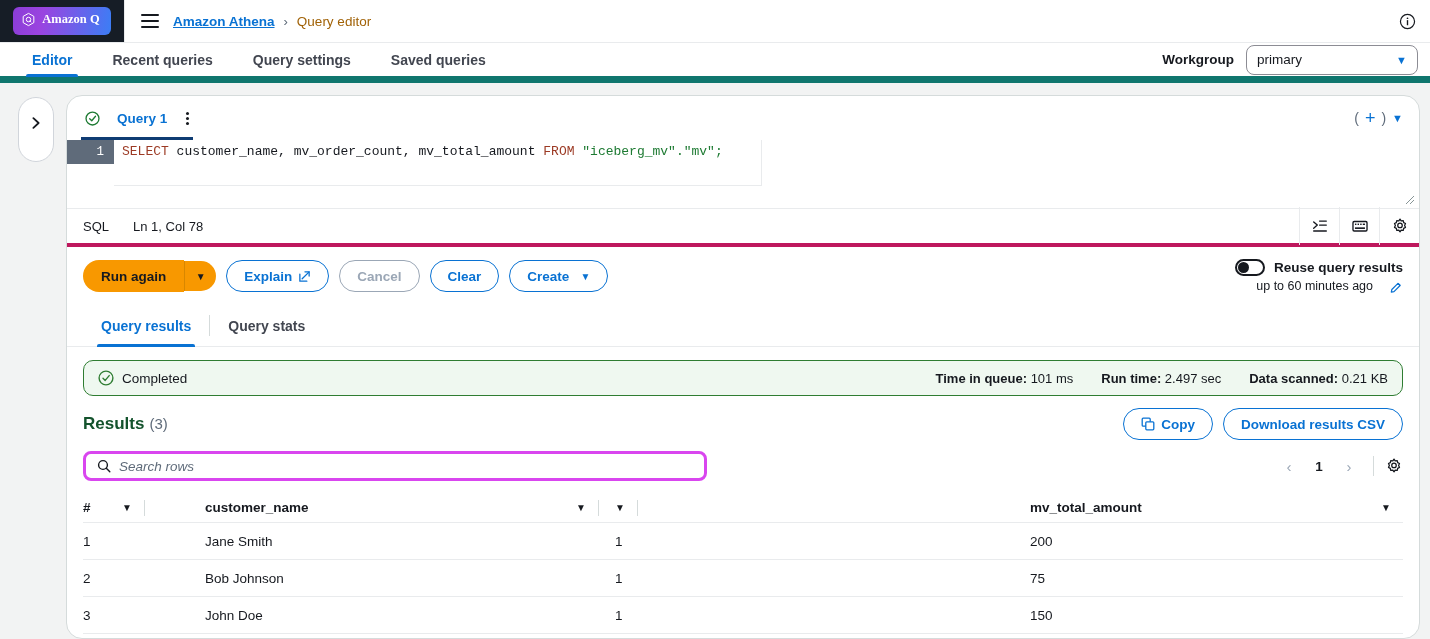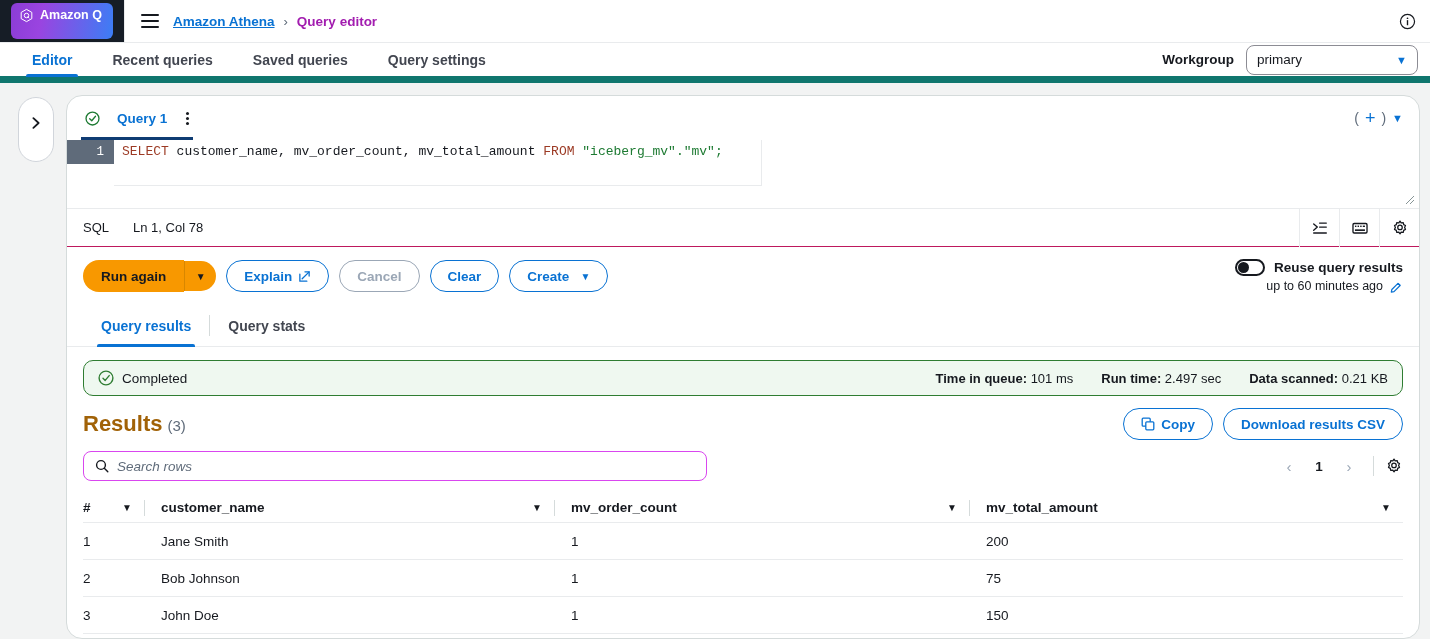--- a/index.html
+++ b/index.html
@@ -17,38 +17,38 @@
     height: 43px; width: 100%;
     background: #ffffff;
     border-bottom: 1px solid #e9ebed;
   }
   .q-wrap {
     width: 124px; background: #161d26;
     display: flex; align-items: center; justify-content: center;
     flex: 0 0 124px;
   }
   .q-badge {
-    display: flex; align-items: flex-start; gap: 6px;
+    display: flex; align-items: flex-end; gap: 6px;
     background: linear-gradient(100deg, #8b3dd6 0%, #9a44e0 30%, #3b7ef5 100%);
     color: #fff; border-radius: 6px;
-    padding: 5px 11px 16px 8px;
-    font-size: 12.5px; font-weight: 700;
+    padding: 5px 11px 8px 8px;
+    font-size: 12.5px; font-weight: 700; font-family: Liberation Serif, serif;
   }
   .q-hex { width: 15px; height: 15px; flex: 0 0 15px; }
   .topbar-main {
     flex: 1; display: flex; align-items: center;
     padding-left: 16px; gap: 14px;
     border-left: 1px solid #e9ebed;
   }
   .hamburger { width: 18px; height: 14px; display: flex; flex-direction: column; justify-content: space-between; cursor: pointer; }
   .hamburger i { display: block; height: 2px; background: #16191f; border-radius: 1px; }
   .crumbs { display: flex; align-items: center; gap: 9px; font-size: 13.5px; }
   .crumb-link { color: #0972d3; text-decoration: underline; font-weight: 700; cursor: pointer; }
   .crumb-sep { color: #5f6b7a; font-size: 13px; }
-  .crumb-cur { color: #a21caf; font-weight: 700; }
+  .crumb-cur { color: #a16207; font-weight: 400; }
   .topbar-right { margin-left: auto; padding-right: 14px; display: flex; align-items: center; }
   .info-icon { width: 17px; height: 17px; cursor: pointer; }
 
   
   .tabbar {
     height: 40px; display: flex; align-items: stretch;
     border-bottom: 7px solid #0f766e; background: #fff;
     padding-left: 12px;
   }
   .tab {
@@ -124,21 +124,21 @@
     border-right: 1px solid #e9ebed; width: 648px;
   }
   .kw { color: #9c3a24; }
   .str { color: #1d7a32; }
   .code-blank { height: 22px; width: 648px; border-right: 1px solid #e9ebed; border-bottom: 1px solid #e9ebed; }
   .resize-grip { position: absolute; right: 4px; bottom: 3px; width: 10px; height: 10px; }
 
   
   .estatus {
     height: 38px; display: flex; align-items: center; padding-left: 16px;
-    gap: 24px; font-size: 13px; color: #16191f; border-bottom: 1px solid #be185d;
+    gap: 24px; font-size: 13px; color: #16191f; border-bottom: 4px solid #be185d;
   }
   .estatus-right { margin-left: auto; display: flex; align-items: stretch; height: 38px; }
   .eicon {
     width: 40px; display: flex; align-items: center; justify-content: center;
     border-left: 1px solid #e9ebed; cursor: pointer;
   }
   .eicon svg { width: 18px; height: 18px; }
 
   
   .actions { height: 58px; display: flex; align-items: center; padding: 0 16px; gap: 10px; }
@@ -160,21 +160,21 @@
   .caret-sm { font-size: 10px; margin-left: 5px; }
 
   .reuse { margin-left: auto; display: flex; flex-direction: column; align-items: flex-end; gap: 3px; }
   .reuse-row1 { display: flex; align-items: center; gap: 9px; }
   .toggle {
     width: 30px; height: 17px; border-radius: 9px; background: #fff;
     border: 2px solid #16191f; position: relative; cursor: pointer;
   }
   .toggle .knob { position: absolute; left: 1px; top: 1px; width: 11px; height: 11px; border-radius: 50%; background: #16191f; }
   .reuse-label { font-size: 13.5px; font-weight: 700; color: #16191f; }
-  .reuse-row2 { display: flex; align-items: center; gap: 7px; font-size: 12.5px; color: #16191f; }
+  .reuse-row2 { display: flex; align-items: center; gap: 17px; font-size: 12.5px; color: #16191f; }
   .pencil { width: 13px; height: 13px; cursor: pointer; }
 
   
   .rtabs { height: 42px; display: flex; align-items: stretch; padding-left: 16px; border-bottom: 1px solid #e9ebed; }
   .rtab {
     display: flex; align-items: center; padding: 0 18px; font-size: 14px;
     font-weight: 700; color: #424650; cursor: pointer; position: relative;
   }
   .rtab.active { color: #0972d3; }
   .rtab.active::after {
@@ -190,50 +190,50 @@
     background: #eff8f0; display: flex; align-items: center;
     padding: 0 14px; gap: 8px;
   }
   .banner-txt { font-size: 13.5px; color: #16191f; font-weight: 400; text-align: center; }
   .banner-metrics { margin-left: auto; display: flex; gap: 28px; font-size: 13px; }
   .metric b { font-weight: 700; }
   .metric span { font-weight: 400; }
 
   
   .rhead { display: flex; align-items: center; padding: 12px 16px 0 16px; }
-  .rtitle { font-size: 22px; font-weight: 700; color: #a16207; }
+  .rtitle { font-size: 17px; font-weight: 700; color: #14532d; }
   .rcount { font-size: 15px; color: #5f6b7a; font-weight: 400; margin-left: 5px; }
   .rhead-btns { margin-left: auto; display: flex; gap: 10px; }
   .copy-icon { width: 14px; height: 14px; }
 
   
   .srow { display: flex; align-items: center; padding: 11px 16px 0 16px; }
   .search {
-    width: 624px; height: 30px; border: 1px solid #d946ef; border-radius: 8px;
+    width: 624px; height: 30px; border: 3px solid #d946ef; border-radius: 8px;
     display: flex; align-items: center; gap: 8px; padding: 0 11px; background: #fff;
   }
   .search svg { width: 14px; height: 14px; flex: 0 0 14px; }
   .search input {
     border: none; outline: none; font-size: 13.5px; flex: 1;
     font-family: "Liberation Sans", sans-serif; color: #16191f; background: transparent;
   }
   .search input::placeholder { color: #5f6b7a; font-style: italic; }
   .pager { margin-left: auto; display: flex; align-items: center; gap: 4px; }
   .pg-chev { width: 26px; height: 26px; display: flex; align-items: center; justify-content: center; color: #9ba7b6; font-size: 15px; cursor: pointer; }
   .pg-num { width: 26px; text-align: center; font-size: 13.5px; font-weight: 700; color: #16191f; cursor: pointer; }
   .pg-div { width: 1px; height: 20px; background: #d5dbdb; margin: 0 7px; }
   .pg-gear { width: 18px; height: 18px; cursor: pointer; }
 
   
   .tbl { margin: 12px 16px 0 16px; }
   .trow { display: flex; align-items: center; border-bottom: 1px solid #e9ebed; }
   .thead { height: 30px; }
   .tbody-row { height: 37px; }
   .c-idx { width: 78px; flex: 0 0 78px; font-size: 13.5px; }
-  .c-name { width: 410px; flex: 0 0 410px; font-size: 13.5px; }
+  .c-name { width: 410px; flex: 0 0 410px; font-size: 13.5px; margin-left: 44px; }
   .c-count { width: 415px; flex: 0 0 415px; font-size: 13.5px; }
   .c-amt { flex: 1; font-size: 13.5px; }
   .th { font-weight: 700; color: #16191f; display: flex; align-items: center; }
   .th-lbl { flex: 1; }
   .sort-tri { font-size: 10px; color: #16191f; margin-right: 12px; cursor: pointer; }
   .th-div { width: 1px; height: 16px; background: #d5dbdb; margin-right: 16px; }
   .td { color: #16191f; }
 </style>
 </head>
 <body>
@@ -271,24 +271,24 @@
 </div>
 
 <div class="tabbar">
   <div class="tab active">
       <span>Editor</span>
     </div>
   <div class="tab">
       <span>Recent queries</span>
     </div>
   <div class="tab">
+      <span>Query settings</span>
+    </div>
+  <div class="tab">
       <span>Saved queries</span>
-    </div>
-  <div class="tab">
-      <span>Query settings</span>
     </div>
   <div class="wg-wrap">
     <span class="wg-label">Workgroup</span>
     <div class="wg-select">
       <span>primary</span>
       <span class="wg-caret">▼</span>
     </div>
   </div>
 </div>
 
@@ -489,21 +489,20 @@
           <span class="th-lbl">#</span>
           <span class="sort-tri">▼</span>
           <span class="th-div"></span>
         </div>
         <div class="c-name th">
           <span class="th-lbl">customer_name</span>
           <span class="sort-tri">▼</span>
           <span class="th-div"></span>
         </div>
         <div class="c-count th">
-          <span class="th-lbl">mv_order_count</span>
           <span class="sort-tri">▼</span>
           <span class="th-div"></span>
         </div>
         <div class="c-amt th">
           <span class="th-lbl">mv_total_amount</span>
           <span class="sort-tri">▼</span>
         </div>
       </div>
 
       <div class="trow tbody-row">

